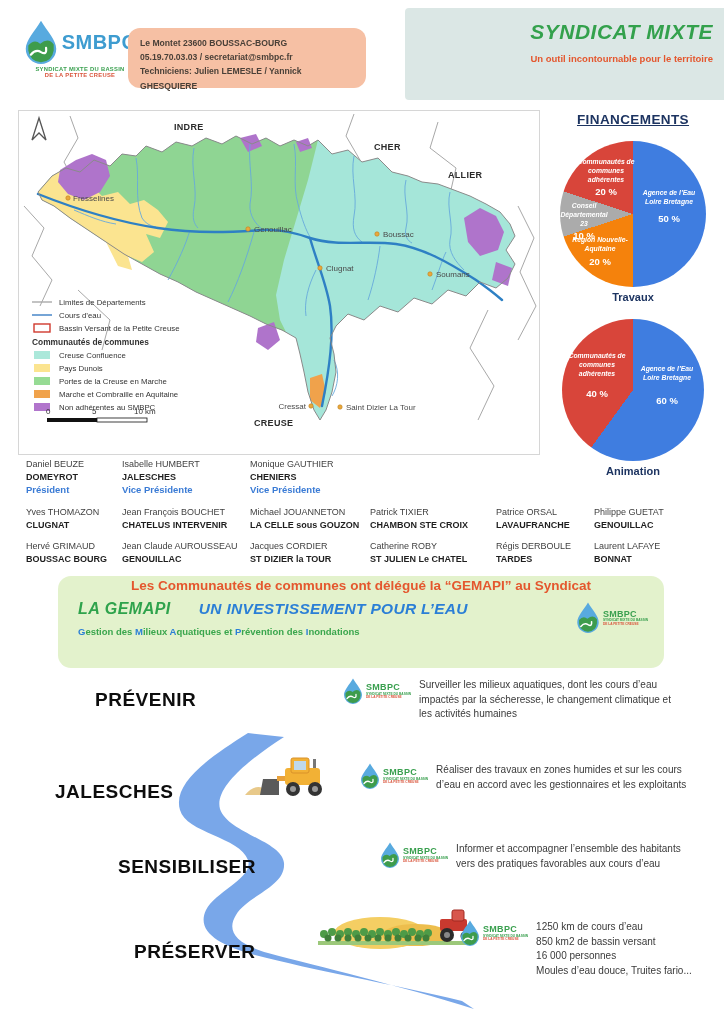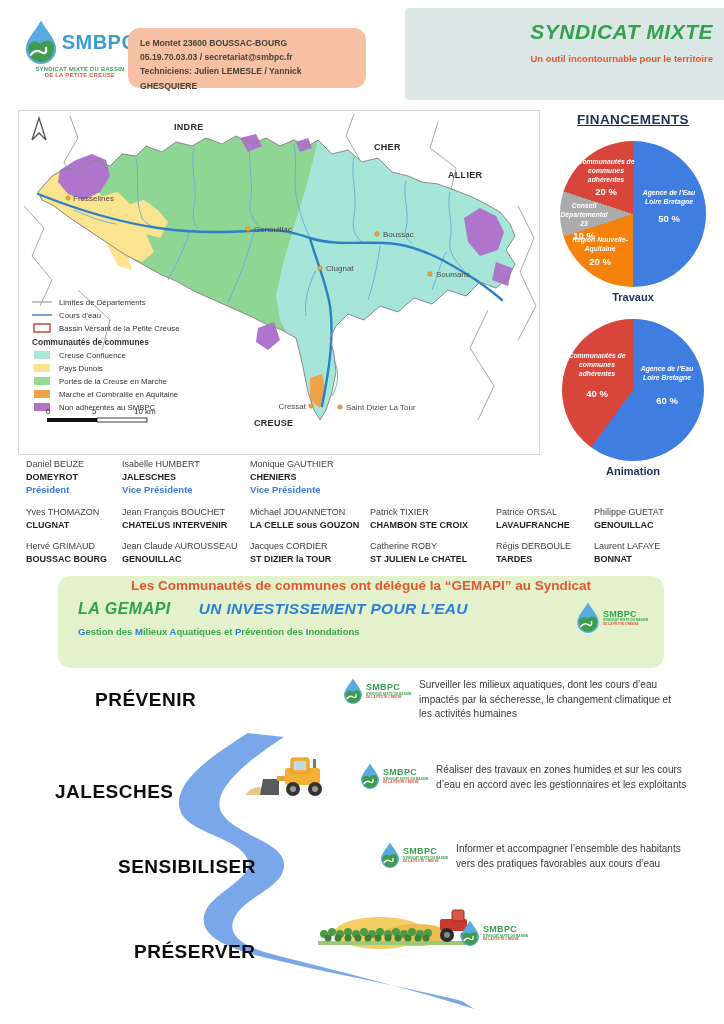--- a/index.html
+++ b/index.html
@@ -460,15 +460,19 @@
     <div class="mini-logo">
       <svg width="20" height="26" viewBox="0 0 40 52">
           <use href="#logo-drop"></use>
         </svg>
       <div class="ml-txt">
           <div class="ml-acronym">SMBPC</div>
           <div class="ml-l1">SYNDICAT MIXTE DU BASSIN</div>
           <div class="ml-l2">DE LA PETITE CREUSE</div>
         </div>
     </div>
+    <div class="st-body">1250 km de cours d’eau
+850 km2 de bassin versant
+16 000 personnes
+Moules d’eau douce, Truites fario...</div>
   </div>
 
 </div>
 
 </body></html>

